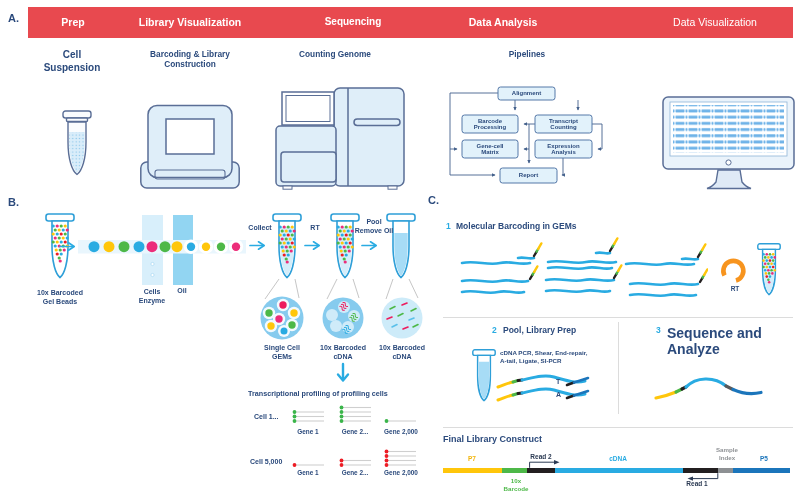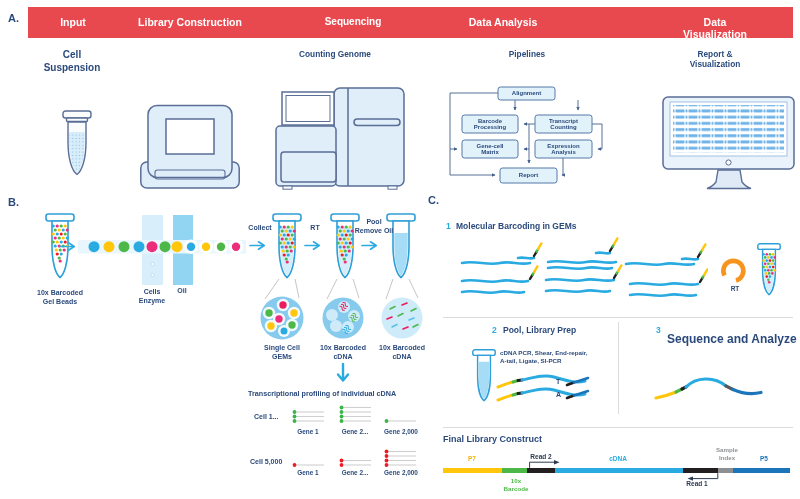--- a/index.html
+++ b/index.html
@@ -76,31 +76,32 @@
       <pattern id="tubedots" width="3.4" height="3.4" patternUnits="userSpaceOnUse">
         <rect width="3.4" height="3.4" fill="#D9EDFA"></rect>
         <circle cx="1.2" cy="1.2" r="0.65" fill="#85C3E9"></circle>
       </pattern>
     </defs>
   </svg>
 
   <div class="abs nv" style="left:8px;top:12px;font-size:11px">A.</div>
 
   <div class="abs" style="left:28px;top:7px;width:765px;height:31px;background:#E8494F"></div>
-  <span class="abs ctr" style="left:73px;top:16px;color:#fff;font-weight:bold;font-size:10.5px">Input</span>
-  <span class="abs ctr" style="left:190px;top:16px;color:#fff;font-weight:bold;font-size:10.5px">Library Construction</span>
+  <span class="abs ctr" style="left:73px;top:16px;color:#fff;font-weight:bold;font-size:10.5px">Prep</span>
+  <span class="abs ctr" style="left:190px;top:16px;color:#fff;font-weight:bold;font-size:10.5px">Library Visualization</span>
   <span class="abs ctr" style="left:353px;top:16px;color:#fff;font-weight:bold;font-size:10px">Sequencing</span>
   <span class="abs ctr" style="left:503px;top:16px;color:#fff;font-weight:bold;font-size:10.5px">Data Analysis</span>
-  <span class="abs ctr" style="left:715px;top:16px;color:#fff;font-weight:bold;font-size:10.5px">Data Visualization</span>
+  <span class="abs ctr" style="left:715px;top:16px;color:#fff;font-weight:normal;font-size:10.5px">Data Visualization</span>
 
   <span class="abs ctr nv" style="left:72px;top:49px;font-size:10px;line-height:1.25">Cell
 Suspension</span>
+  <span class="abs ctr nv" style="left:190px;top:49px;font-size:8.3px;line-height:1.25">Barcoding &amp; Library
+Construction</span>
   <span class="abs ctr nv" style="left:335px;top:49px;font-size:8.3px">Counting Genome</span>
   <span class="abs ctr nv" style="left:527px;top:49px;font-size:8.3px">Pipelines</span>
-  <span class="abs ctr nv" style="left:715px;top:49px;font-size:8.3px">Report &amp; Visualization</span>
 
   <svg class="abs" style="left:58px;top:110px" width="40" height="74" viewBox="0 0 40 74">
     <g stroke="#5A6E96" stroke-width="1.4" fill="#FAFCFE">
       <rect x="5" y="1" width="28" height="7" rx="2.5"></rect>
       <rect x="8.5" y="8" width="21" height="3.5" rx="1"></rect>
       <path d="M10,12 L10,32 C10,49 14,61 19,64.5 C24,61 28,49 28,32 L28,12 Z"></path>
     </g>
     <path d="M11.3,22 L11.3,32 C11.3,48 15,59.5 19,62.8 C23,59.5 26.7,48 26.7,32 L26.7,22 Z" fill="url(#tubedots)"></path>
   </svg>
 
@@ -349,21 +350,21 @@
   <span class="abs ctr nv" style="left:260px;top:224px;font-size:7px">Collect</span>
   <span class="abs ctr nv" style="left:315px;top:224px;font-size:7px">RT</span>
   <span class="abs ctr nv" style="left:374px;top:217px;font-size:7px;line-height:1.3">Pool
 Remove Oil</span>
   <span class="abs ctr nv" style="left:282px;top:343px;font-size:7px;line-height:1.3">Single Cell
 GEMs</span>
   <span class="abs ctr nv" style="left:343px;top:343px;font-size:7px;line-height:1.3">10x Barcoded
 cDNA</span>
   <span class="abs ctr nv" style="left:402px;top:343px;font-size:7px;line-height:1.3">10x Barcoded
 cDNA</span>
-  <span class="abs nv" style="left:248px;top:389px;font-size:7.2px">Transcriptional profiling of individual cDNA</span>
+  <span class="abs nv" style="left:248px;top:389px;font-size:7.2px">Transcriptional profiling of profiling cells</span>
   <span class="abs nv" style="left:254px;top:413px;font-size:7px">Cell 1...</span>
   <span class="abs nv" style="left:250px;top:458px;font-size:7px">Cell 5,000</span>
   <span class="abs ctr nv" style="left:308px;top:428px;font-size:6.4px">Gene 1</span>
   <span class="abs ctr nv" style="left:355px;top:428px;font-size:6.4px">Gene 2...</span>
   <span class="abs ctr nv" style="left:401px;top:428px;font-size:6.4px">Gene 2,000</span>
   <span class="abs ctr nv" style="left:308px;top:469px;font-size:6.4px">Gene 1</span>
   <span class="abs ctr nv" style="left:355px;top:469px;font-size:6.4px">Gene 2...</span>
   <span class="abs ctr nv" style="left:401px;top:469px;font-size:6.4px">Gene 2,000</span>
 
   <div class="abs nv" style="left:428px;top:194px;font-size:11px">C.</div>
@@ -446,21 +447,21 @@
     <path d="M2,9 L9,6.5" stroke="#231F20" stroke-width="2.6" fill="none" stroke-linecap="round"></path>
     <path d="M9,6.5 L23,2" stroke="#1B75BB" stroke-width="2.6" fill="none" stroke-linecap="round"></path>
   </svg>
   <span class="abs nv" style="left:556px;top:391px;font-size:7px">A</span>
   <svg class="abs" style="left:565px;top:389px" width="26" height="11" viewBox="0 0 26 11">
     <path d="M2,9 L9,6.5" stroke="#231F20" stroke-width="2.6" fill="none" stroke-linecap="round"></path>
     <path d="M9,6.5 L23,2" stroke="#1B75BB" stroke-width="2.6" fill="none" stroke-linecap="round"></path>
   </svg>
 
   <span class="abs" style="left:656px;top:325px;font-size:8.5px;font-weight:bold;color:#29ABE2">3</span>
-  <span class="abs nv" style="left:667px;top:332px;font-size:12px">Sequence and Analyze</span>
+  <span class="abs nv" style="left:667px;top:325px;font-size:14px">Sequence and Analyze</span>
 
   <svg class="abs" style="left:652px;top:372px" width="114" height="32" viewBox="0 0 114 32">
     <g fill="none" stroke-width="3.2" stroke-linecap="round">
       <path d="M4,26 C12,24.5 18,22.5 24,20" stroke="#FFC60B"></path>
       <path d="M24,20 L30,17" stroke="#4DB848"></path>
       <path d="M30,17 L34,15" stroke="#231F20"></path>
       <path d="M34,15 C44,5 62,4 74,14" stroke="#29ABE2"></path>
       <path d="M74,14 L81,17.5" stroke="#58595B"></path>
       <path d="M81,17.5 C90,21.5 100,22.5 109,20.5" stroke="#1B75BB"></path>
     </g>

